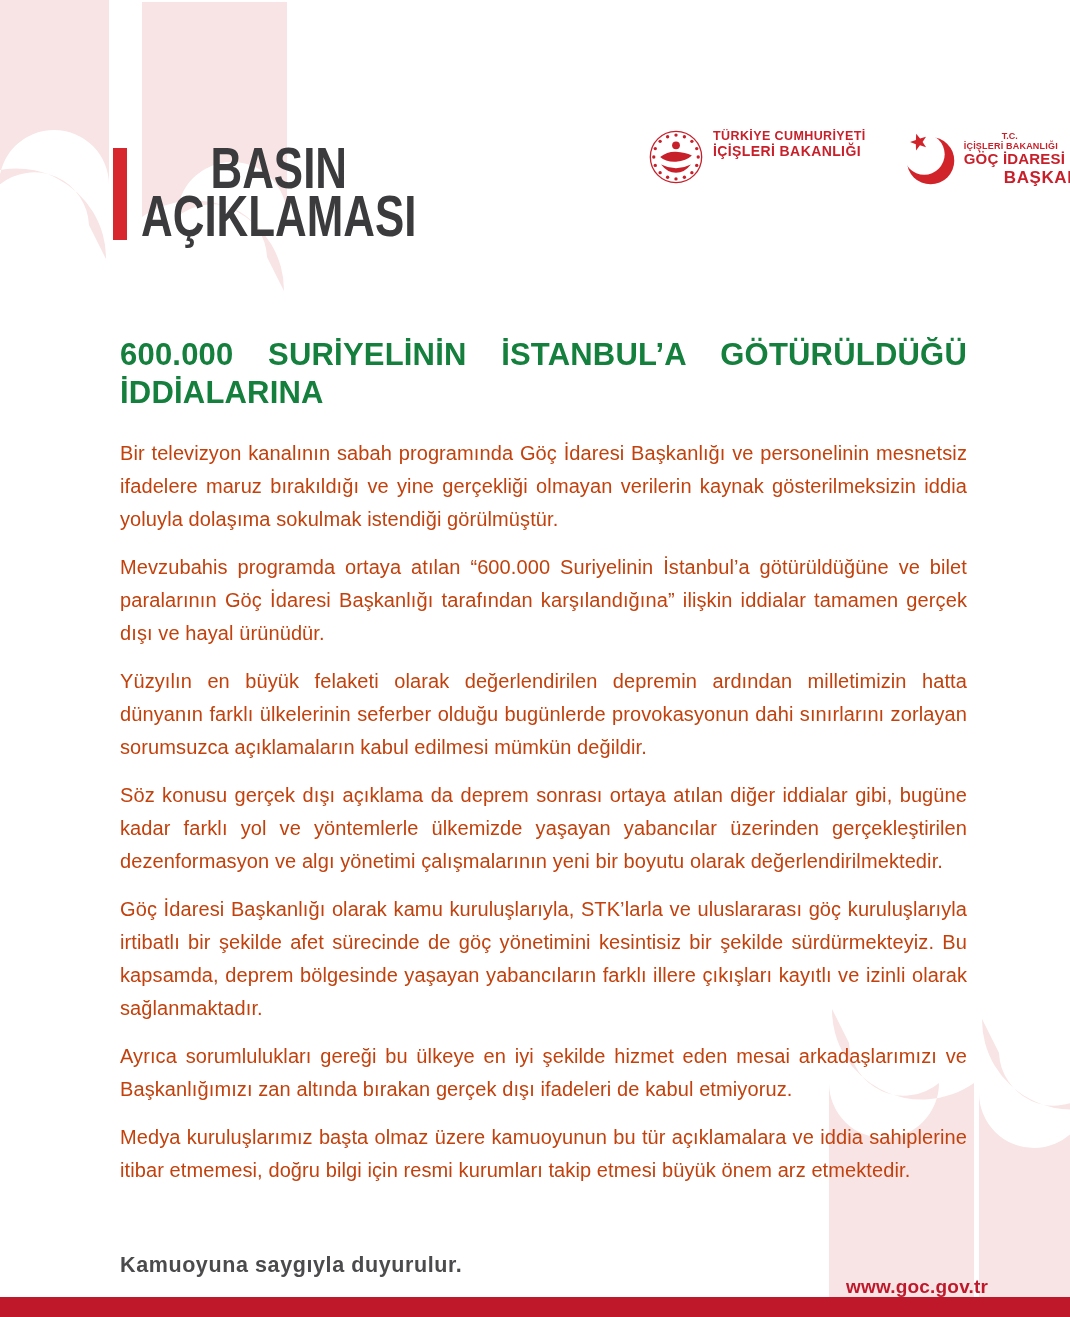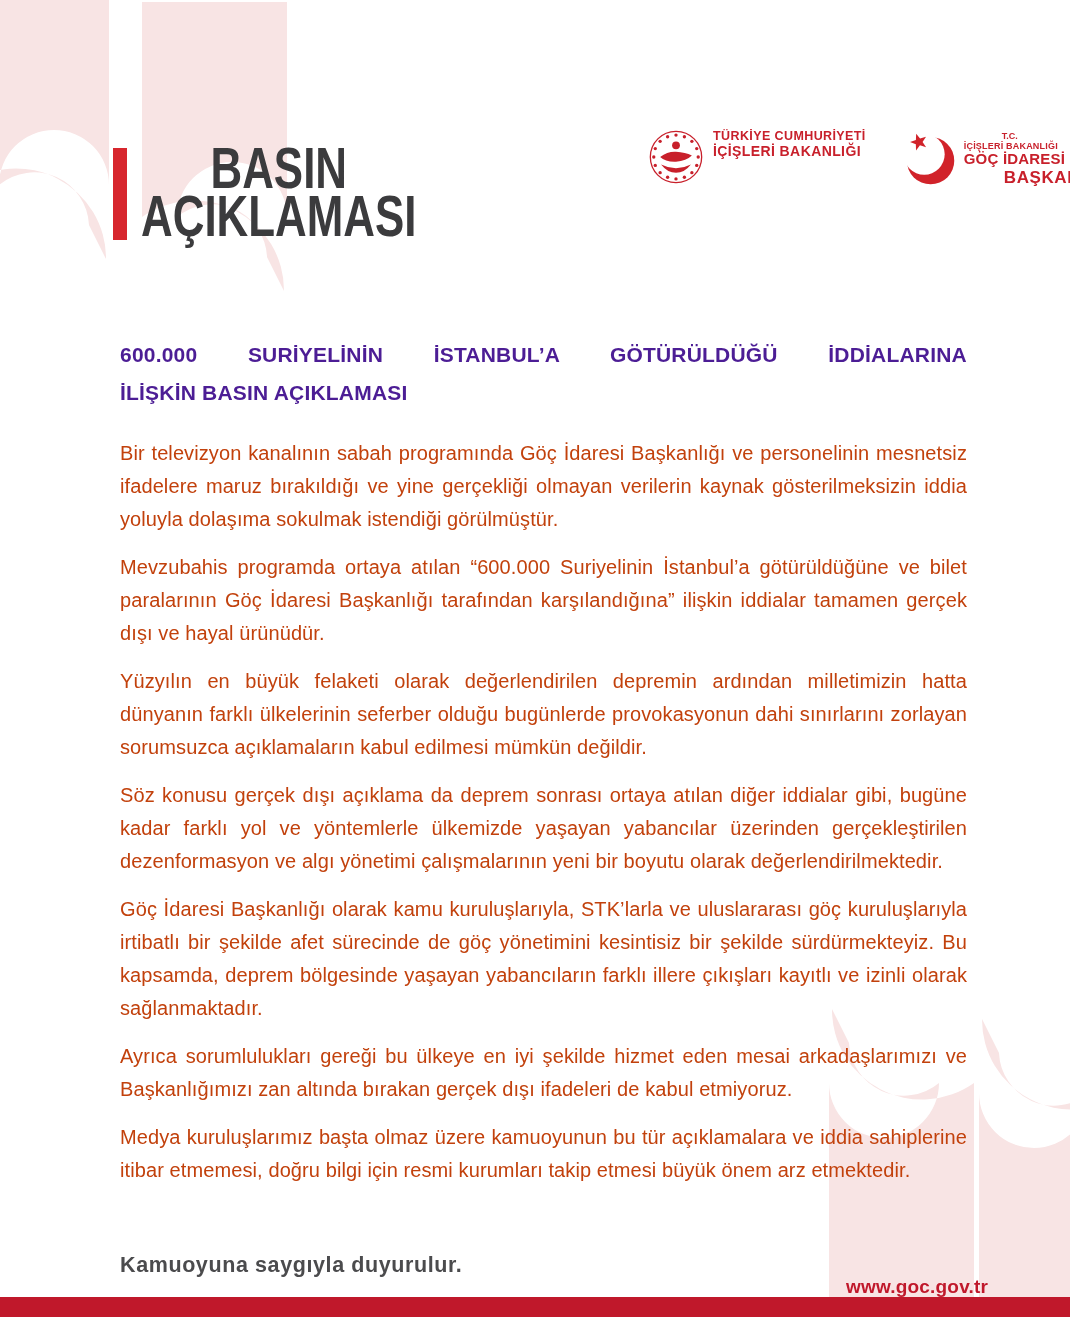--- a/index.html
+++ b/index.html
@@ -26,21 +26,21 @@
   .ministry-text .l2{font-size:14px;font-weight:bold;letter-spacing:.4px;}
   .goc-logo{display:flex;align-items:center;margin-left:28px;justify-content:flex-end;}
   .goc-text{margin-left:6px;color:#c8202b;line-height:1.12;white-space:nowrap;}
   .goc-text .t1{font-size:9px;font-weight:600;text-align:center;width:92px;}
   .goc-text .t2{font-size:9px;font-weight:600;letter-spacing:.2px;}
   .goc-text .t3{font-size:15px;font-weight:bold;letter-spacing:.2px;}
   .goc-text .t4{font-size:17px;font-weight:600;letter-spacing:.6px;margin-left:40px;}
 
   
   .content{position:absolute;left:120px;top:336px;width:847px;z-index:2;}
-  .doc-heading{color:#4c1d95;font-weight:bold;font-size:21px;line-height:38px;letter-spacing:.2px;}
+  .doc-heading{color:#15803d;font-weight:bold;font-size:31px;line-height:38px;letter-spacing:.2px;}
   .doc-heading .h-line1{text-align:justify;text-align-last:justify;}
   .doc-heading .h-line2{text-align:left;}
   .paragraphs{margin-top:25px;}
   .paragraphs p{margin:0 0 15px 0;color:#c2410c;font-size:20px;line-height:33px;
                 text-align:justify;letter-spacing:.1px;}
   .closing{margin-top:66px;color:#4b4b4d;font-weight:bold;font-size:21.5px;letter-spacing:.6px;}
 
   
   .website{position:absolute;left:846px;top:1252px;width:130px;color:#c0182b;
            font-weight:bold;font-size:19px;letter-spacing:.2px;z-index:4;text-align:center;
@@ -134,21 +134,20 @@
         <div class="t4">BAŞKANLIĞI</div>
       </div>
 
     </div>
 
   </div>
 
   <div class="content">
     <div class="doc-heading">
       <div class="h-line1">600.000 SURİYELİNİN İSTANBUL’A GÖTÜRÜLDÜĞÜ İDDİALARINA</div>
-      <div class="h-line2">İLİŞKİN BASIN AÇIKLAMASI</div>
     </div>
 
     <div class="paragraphs">
       <p>Bir televizyon kanalının sabah programında Göç İdaresi Başkanlığı ve personelinin mesnetsiz ifadelere maruz bırakıldığı ve yine gerçekliği olmayan verilerin kaynak gösterilmeksizin iddia yoluyla dolaşıma sokulmak istendiği görülmüştür.</p>
       <p>Mevzubahis programda ortaya atılan “600.000 Suriyelinin İstanbul’a götürüldüğüne ve bilet paralarının Göç İdaresi Başkanlığı tarafından karşılandığına” ilişkin iddialar tamamen gerçek dışı ve hayal ürünüdür.</p>
       <p>Yüzyılın en büyük felaketi olarak değerlendirilen depremin ardından milletimizin hatta dünyanın farklı ülkelerinin seferber olduğu bugünlerde provokasyonun dahi sınırlarını zorlayan sorumsuzca açıklamaların kabul edilmesi mümkün değildir.</p>
       <p>Söz konusu gerçek dışı açıklama da deprem sonrası ortaya atılan diğer iddialar gibi, bugüne kadar farklı yol ve yöntemlerle ülkemizde yaşayan yabancılar üzerinden gerçekleştirilen dezenformasyon ve algı yönetimi çalışmalarının yeni bir boyutu olarak değerlendirilmektedir.</p>
       <p>Göç İdaresi Başkanlığı olarak kamu kuruluşlarıyla, STK’larla ve uluslararası göç kuruluşlarıyla irtibatlı bir şekilde afet sürecinde de göç yönetimini kesintisiz bir şekilde sürdürmekteyiz. Bu kapsamda, deprem bölgesinde yaşayan yabancıların farklı illere çıkışları kayıtlı ve izinli olarak sağlanmaktadır.</p>
       <p>Ayrıca sorumlulukları gereği bu ülkeye en iyi şekilde hizmet eden mesai arkadaşlarımızı ve Başkanlığımızı zan altında bırakan gerçek dışı ifadeleri de kabul etmiyoruz.</p>
       <p>Medya kuruluşlarımız başta olmaz üzere kamuoyunun bu tür açıklamalara ve iddia sahiplerine itibar etmemesi, doğru bilgi için resmi kurumları takip etmesi büyük önem arz etmektedir.</p>

